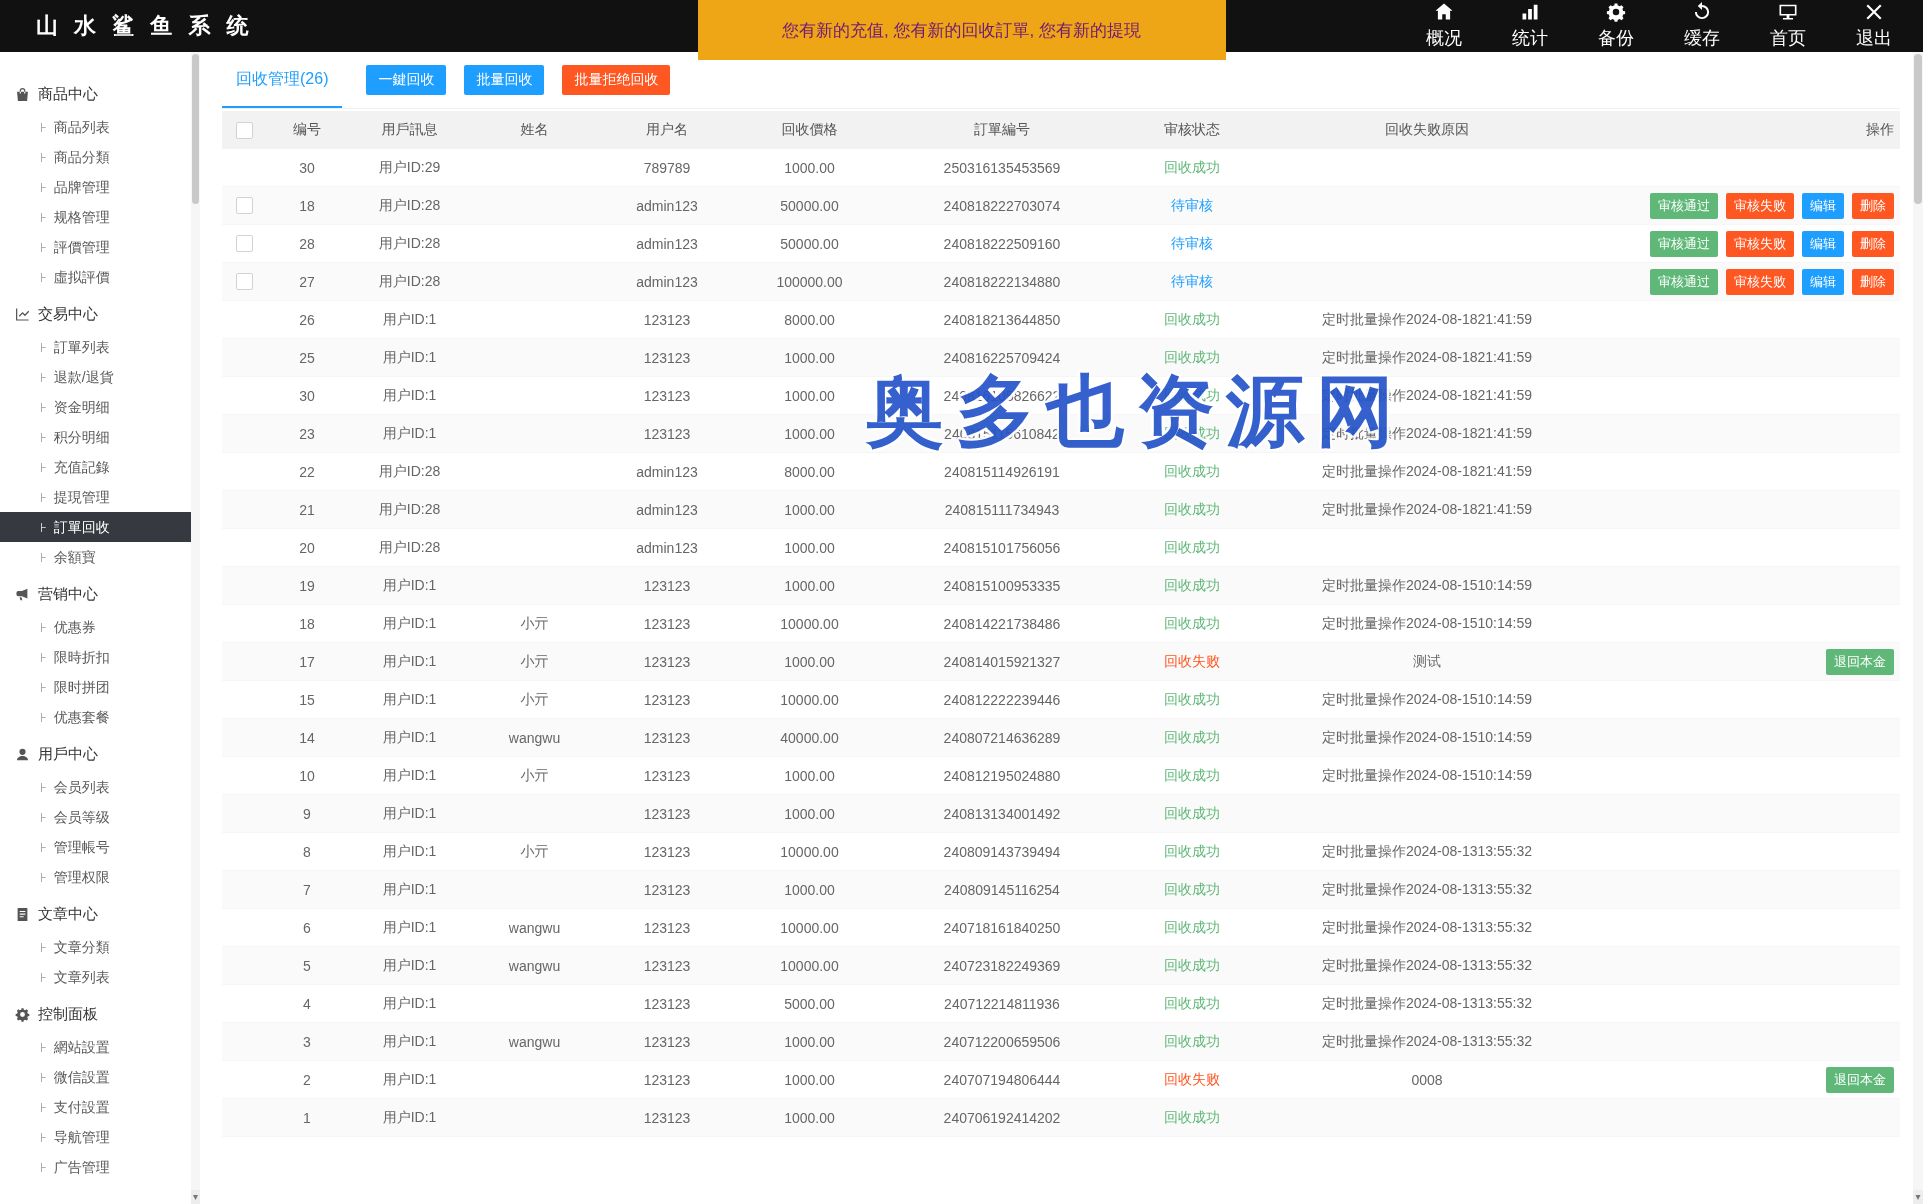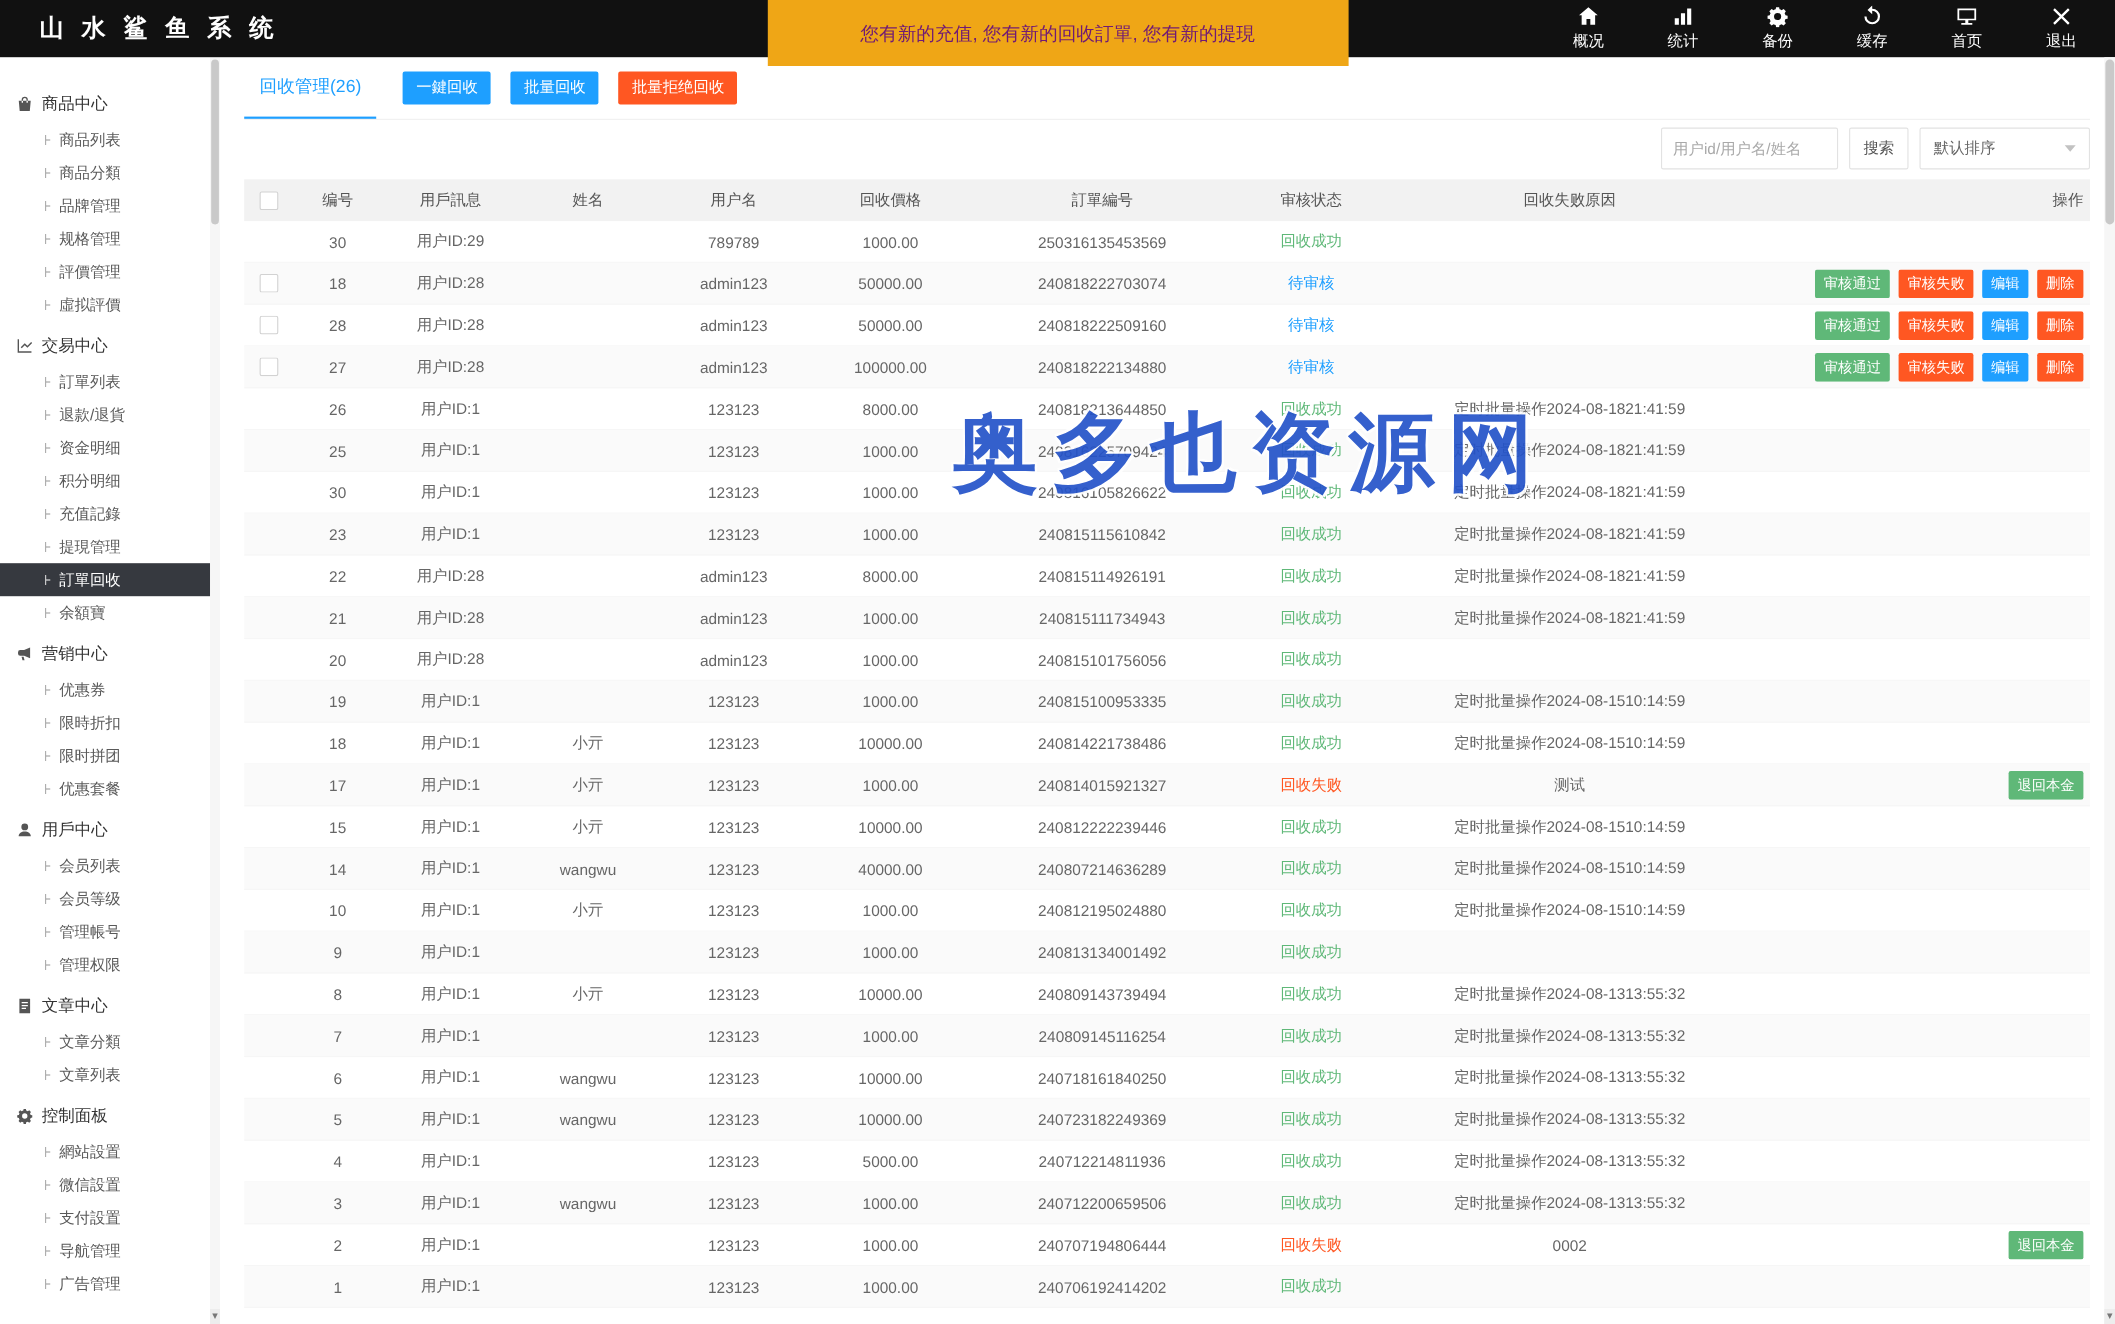--- a/index.html
+++ b/index.html
@@ -12,21 +12,21 @@
 
   
   .topbar{position:absolute;top:0;left:0;right:0;height:52px;background:var(--topbar);display:flex;align-items:center;z-index:50;}
   .logo{color:#fff;font-size:22px;font-weight:bold;letter-spacing:5px;padding-left:36px;white-space:nowrap;}
   .notice{position:absolute;left:50%;transform:translateX(-50%);top:0;height:60px;width:528px;background:var(--banner);
     color:#701a75;display:flex;align-items:center;justify-content:center;font-size:17px;z-index:60;white-space:nowrap;}
   .topnav{margin-left:auto;display:flex;height:100%;padding-right:6px;}
   .nav-item{width:86px;display:flex;flex-direction:column;align-items:center;justify-content:center;gap:4px;color:#fff;cursor:pointer;}
   .nav-ico{width:20px;height:20px;display:block;}
   .nav-ico svg{width:20px;height:20px;fill:#fff;display:block;}
-  .nav-label{font-size:14px;}
+  .nav-label{font-size:18px;}
 
   
   .sidebar{position:absolute;top:52px;left:0;width:200px;bottom:0;background:#fff;overflow:hidden;}
   .side-menu{position:absolute;top:0;left:0;width:191px;padding-top:20px;}
   .section-title{display:flex;align-items:center;gap:8px;padding:12px 0 8px 15px;font-size:15px;color:#333;height:40px;}
   .sec-ico{width:15px;height:15px;display:inline-block;}
   .sec-ico svg{width:15px;height:15px;fill:#555;display:block;}
   .side-item{height:30px;line-height:30px;padding-left:40px;font-size:14px;color:#595959;cursor:pointer;white-space:nowrap;}
   .side-item .tree{color:#9a9a9a;margin-right:7px;font-size:13px;}
   .side-item.active{background:var(--active-item);color:#fff;}
@@ -224,28 +224,20 @@
 
 <div class="main">
   <div class="tabbar">
     <div class="tab">回收管理(26)</div>
     <div class="topbtns">
         <button class="btn blue">一鍵回收</button>
         <button class="btn blue">批量回收</button>
         <button class="btn red">批量拒绝回收</button>
       </div>
   </div>
-  <div class="searchbar">
-    <input class="search-input" value="" placeholder="用户id/用户名/姓名" style="">
-    <button class="search-btn">搜索</button>
-    <div class="sort-select">
-      <span>默认排序</span>
-      <span class="chev"></span>
-    </div>
-  </div>
   <div class="table">
     <div class="thead">
         <div class="cell c-check"><span class="ckb"></span></div>
         <div class="cell c-id">编号</div>
         <div class="cell c-user">用戶訊息</div>
         <div class="cell c-name">姓名</div>
         <div class="cell c-username">用户名</div>
         <div class="cell c-price">回收價格</div>
         <div class="cell c-order">訂單編号</div>
         <div class="cell c-status">审核状态</div>
@@ -560,21 +552,21 @@
         </div>
         <div class="trow">
           <div class="cell c-check"></div>
           <div class="cell c-id">2</div>
           <div class="cell c-user">用户ID:1</div>
           <div class="cell c-name"></div>
           <div class="cell c-username">123123</div>
           <div class="cell c-price">1000.00</div>
           <div class="cell c-order">240707194806444</div>
           <div class="cell c-status"><span class="st-fail">回收失败</span></div>
-          <div class="cell c-reason">0002</div>
+          <div class="cell c-reason">0008</div>
           <div class="cell c-action">
             <button class="abtn green">退回本金</button>
           </div>
         </div>
         <div class="trow">
           <div class="cell c-check"></div>
           <div class="cell c-id">1</div>
           <div class="cell c-user">用户ID:1</div>
           <div class="cell c-name"></div>
           <div class="cell c-username">123123</div>

